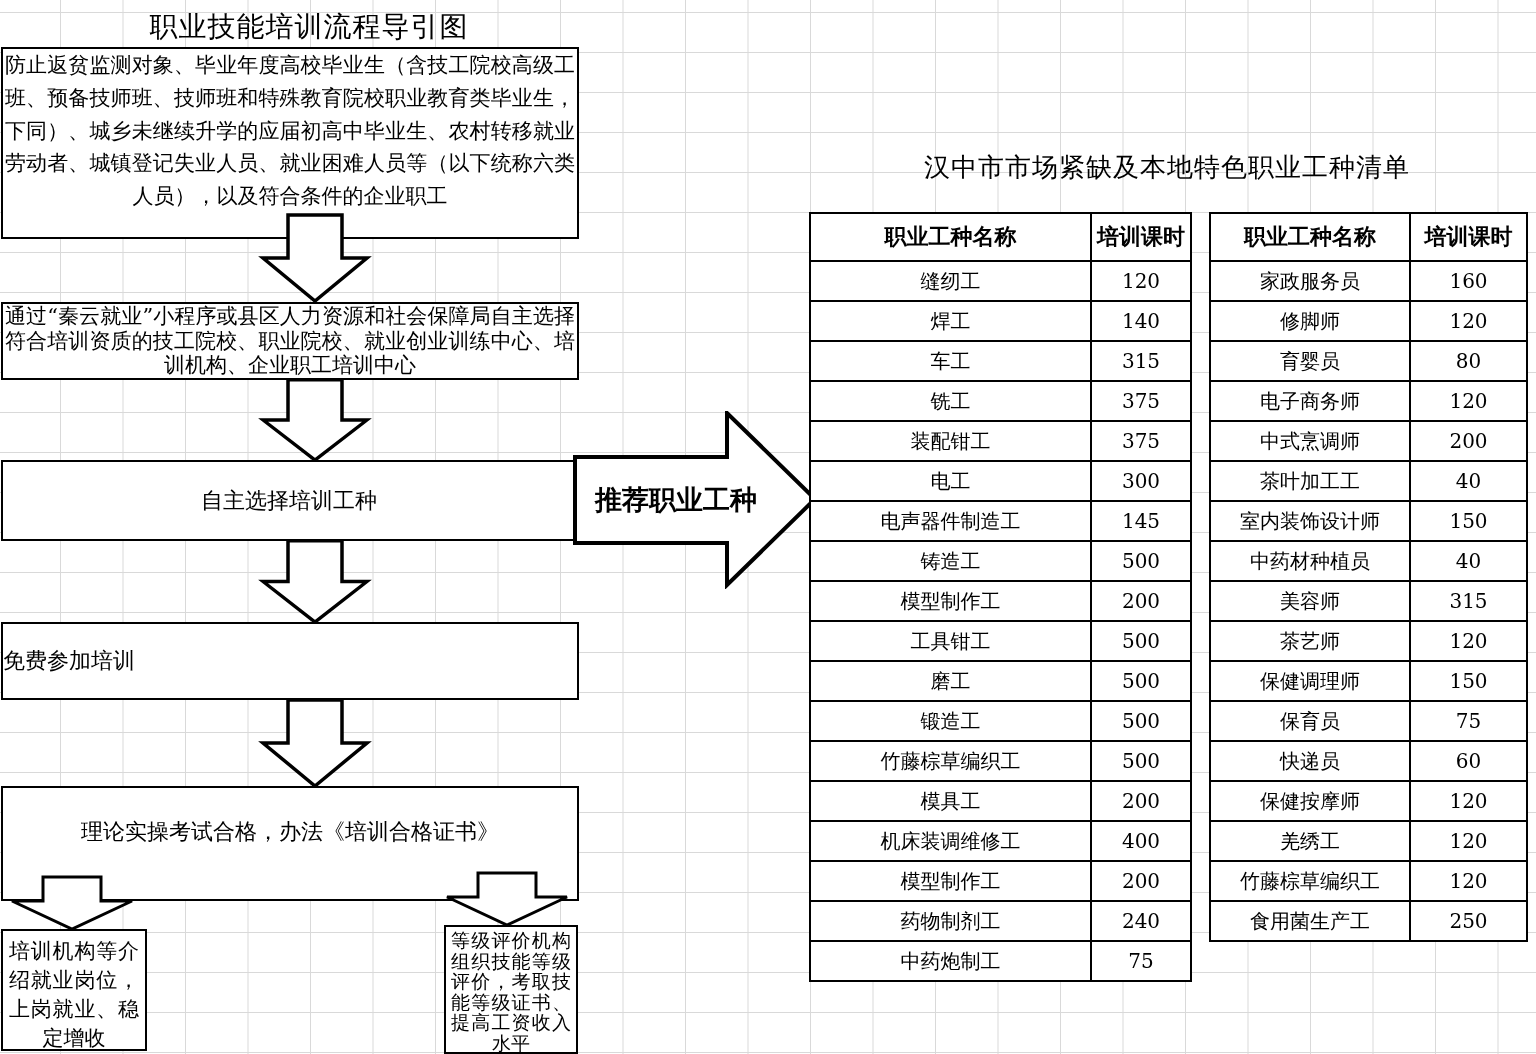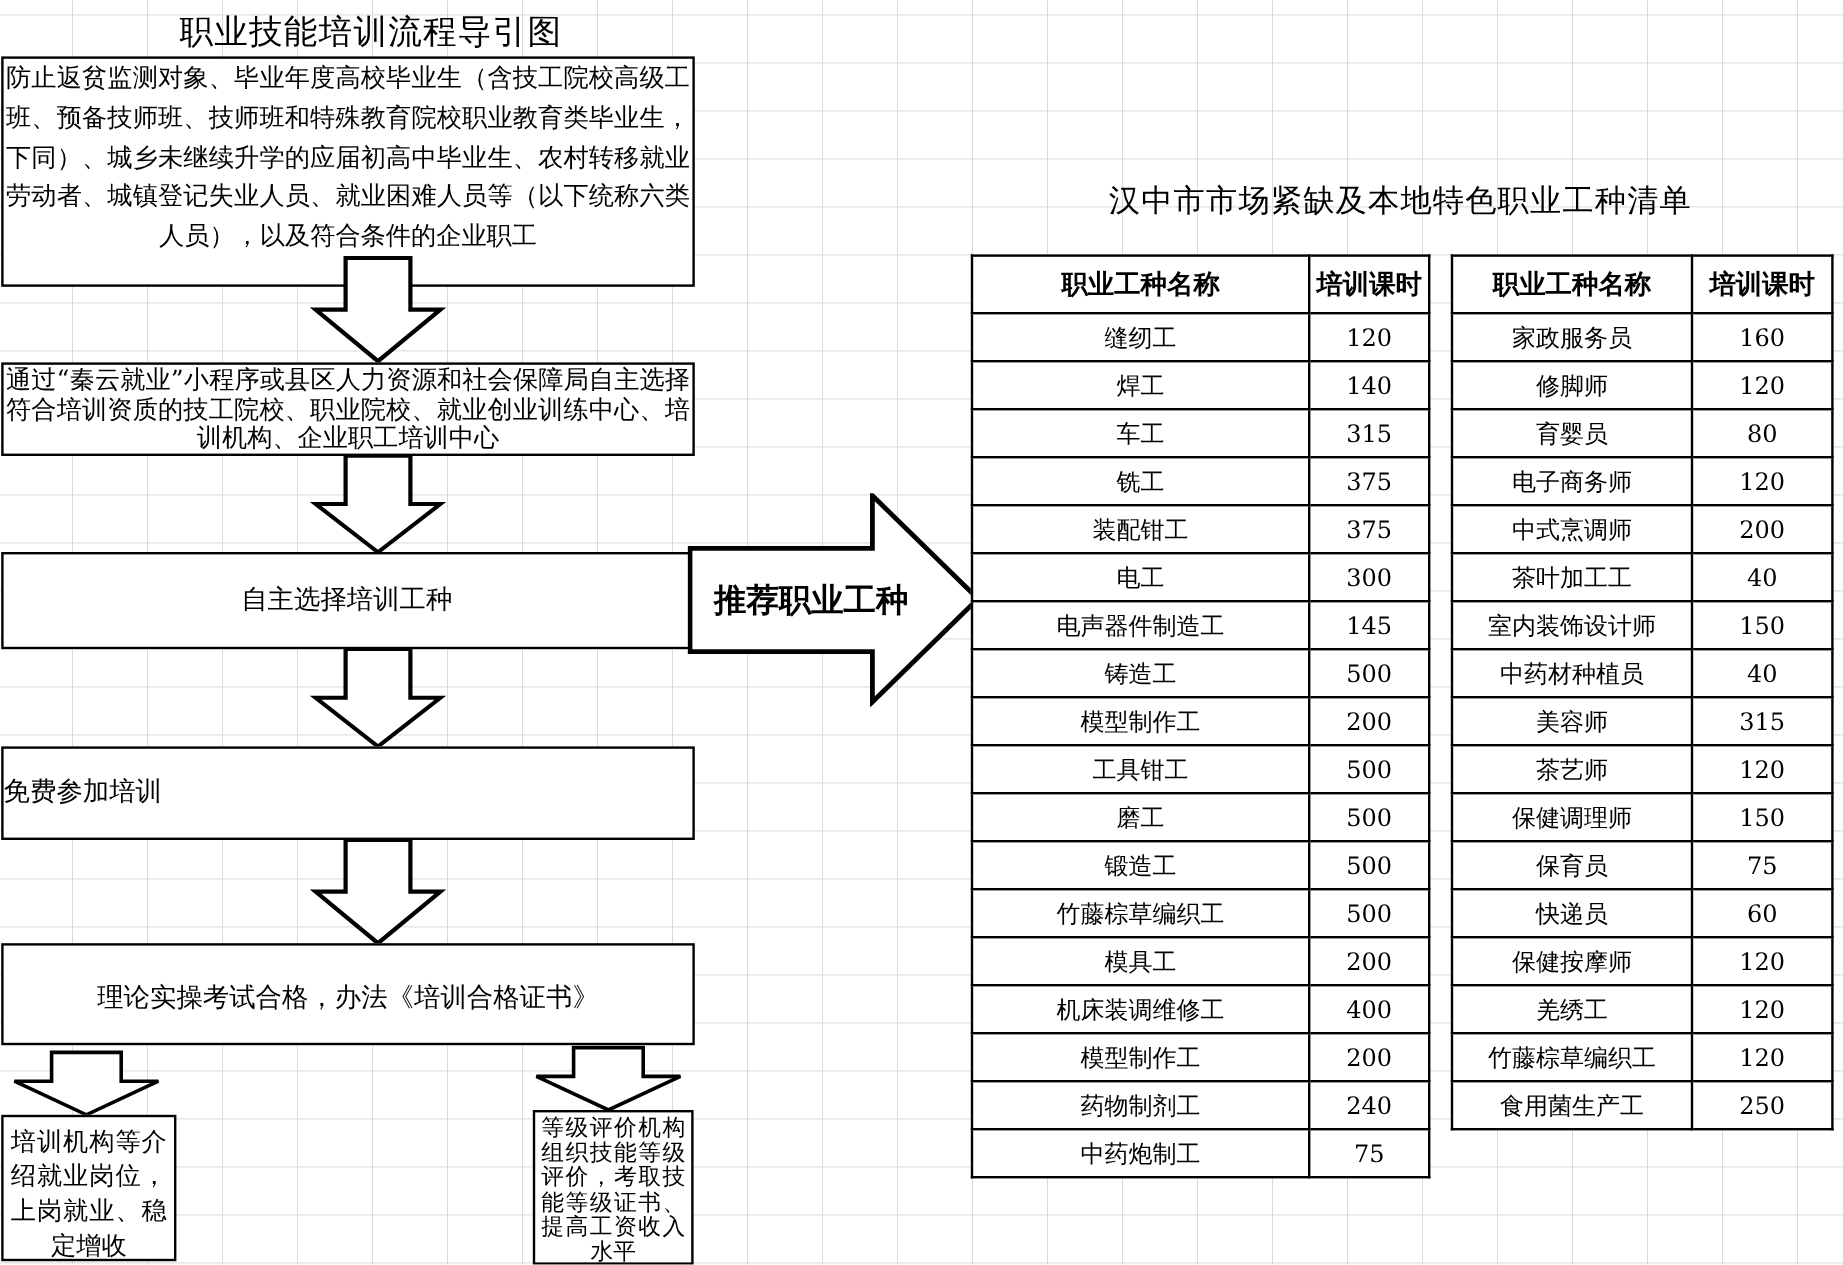--- a/index.html
+++ b/index.html
@@ -19,21 +19,21 @@
               font-size:28px; letter-spacing:1px;margin-left:20px; }
 
   .stepbox { position:absolute; left:1px; width:578px; background:#fff;
              border:2px solid #000; text-justify:inter-character; }
   .b1 { top:47px;  height:192px; font-size:21px; line-height:32.8px; padding:0 2px;
         text-align:justify; text-align-last:center; }
   .b2 { top:302px; height:78px;  font-size:21px; line-height:24.6px; padding:0 2px;
         text-align:justify; text-align-last:center; }
   .b3 { top:460px; height:81px;  width:576px; font-size:22px; text-align:center; line-height:77px; }
   .b4 { top:622px; height:78px;  font-size:22px; text-align:left; line-height:74px; }
-  .b5 { top:786px; height:85px;  font-size:22px; text-align:center; line-height:87px; }
+  .b5 { top:786px; height:115px;  font-size:22px; text-align:center; line-height:87px; }
 
   .outbox { position:absolute; background:#fff; border:2px solid #000;
             text-align:justify; text-align-last:center; text-justify:inter-character; }
   .b6 { left:1px;   top:929px; width:146px; height:122px; font-size:21px; line-height:29px; padding:6px 6px 0; }
   .b7 { left:444px; top:925px; width:134px; height:129px; font-size:19px; line-height:20.5px; padding:3px 5px 0; }
 
   .arrow { position:absolute; }
   .arrow polygon { fill:#fff; stroke:#000; }
 
   .rec-label { position:absolute; left:586px; top:486px; width:180px; text-align:center;

